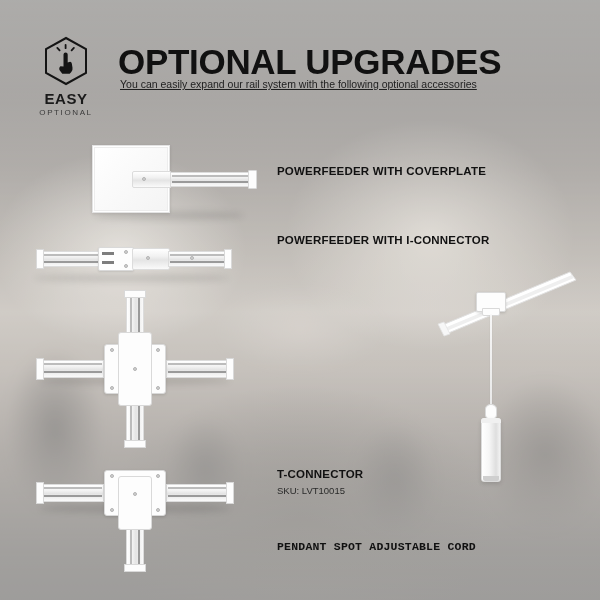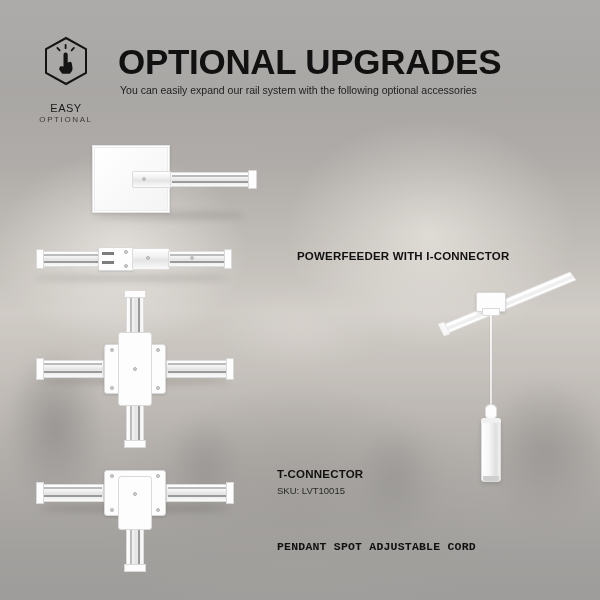--- a/index.html
+++ b/index.html
@@ -67,49 +67,50 @@
     width: 72px;
     text-align: center;
   }
   .logo-hex {
     width: 46px;
     height: 50px;
     margin: 0 auto;
     display: block;
   }
   .logo-easy {
-    font-size: 11px;
-    font-weight: normal;
+    font-size: 15px;
+    font-weight: bold;
     letter-spacing: 0.5px;
     color: #1a1a1a;
-    margin-top: 16px;
+    margin-top: 4px;
   }
   .logo-connect {
     font-size: 8px;
     letter-spacing: 1.6px;
     color: #3b3b3b;
     margin-top: 1px;
   }
   .title {
     position: absolute;
     left: 118px;
     top: 42px;
     font-size: 35px;
     font-weight: bold;
     letter-spacing: -0.3px;
     color: #111;
     white-space: nowrap;
   }
   .subtitle {
     position: absolute;
     left: 120px;
-    top: 84px;
+    top: 78px;
     font-size: 10.5px;
     color: #1e1e1e;
     white-space: nowrap;
+    text-decoration: underline;
   }
 
   
   .label {
     position: absolute;
   }
   .label .name {
     font-size: 11.5px;
     font-weight: bold;
     letter-spacing: 0.2px;
@@ -201,20 +202,21 @@
 
     <div class="rail" style="left:44px; top:28px; width:40px; height:17px; border-radius:2px;"></div>
 
     <div class="rail" style="left:82px; top:29px; width:86px; height:15px;"></div>
     <div class="slot-lite" style="left:84px; top:32px; width:82px; height:2px;"></div>
     <div class="slot" style="left:84px; top:38px; width:82px; height:2px; background:#9a9a9a;"></div>
     <div class="blk" style="left:160px; top:27px; width:9px; height:19px; border-radius:1px;"></div>
     <div class="screw" style="left:54px; top:34px;"></div>
   </div>
   <div class="label" style="left:277px; top:165px;">
+    <div class="name">POWERFEEDER WITH COVERPLATE</div>
   </div>
 
   <div class="art" style="left:20px; top:240px; width:230px; height:46px;">
     <div class="shadow" style="left:14px; top:34px; width:195px; height:8px;"></div>
 
     <div class="rail" style="left:18px; top:11px; width:62px; height:16px;"></div>
     <div class="slot-lite" style="left:20px; top:14px; width:58px; height:2px;"></div>
     <div class="slot" style="left:20px; top:21px; width:58px; height:2px; background:#9a9a9a;"></div>
     <div class="blk" style="left:16px; top:9px; width:8px; height:20px;"></div>
 
@@ -225,21 +227,21 @@
     <div class="screw" style="left:104px; top:24px;"></div>
 
     <div class="rail" style="left:112px; top:8px; width:38px; height:22px; border-radius:2px;"></div>
     <div class="rail" style="left:148px; top:11px; width:62px; height:16px;"></div>
     <div class="slot-lite" style="left:150px; top:14px; width:58px; height:2px;"></div>
     <div class="slot" style="left:150px; top:21px; width:58px; height:2px; background:#9a9a9a;"></div>
     <div class="blk" style="left:204px; top:9px; width:8px; height:20px;"></div>
     <div class="screw" style="left:126px; top:16px;"></div>
     <div class="screw" style="left:170px; top:16px;"></div>
   </div>
-  <div class="label" style="left:277px; top:250px;margin-left:20px;">
+  <div class="label" style="left:277px; top:234px;">
     <div class="name">POWERFEEDER WITH I-CONNECTOR</div>
   </div>
 
   <div class="art" style="left:20px; top:288px; width:230px; height:168px;">
     <div class="shadow" style="left:20px; top:88px; width:190px; height:9px;"></div>
 
     <div class="railv" style="left:106px; top:4px; width:18px; height:54px;"></div>
     <div class="slot-lite" style="left:110px; top:6px; width:2px; height:50px;"></div>
     <div class="slot" style="left:118px; top:6px; width:2px; height:50px; background:#9a9a9a;"></div>
     <div class="blk" style="left:104px; top:2px; width:22px; height:8px;"></div>

